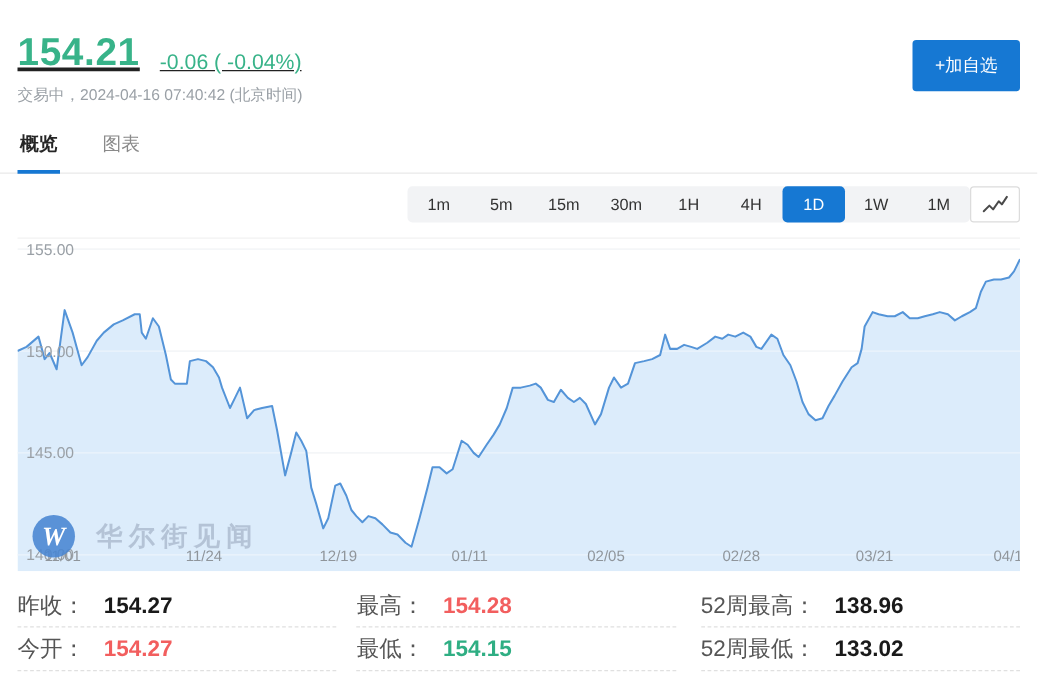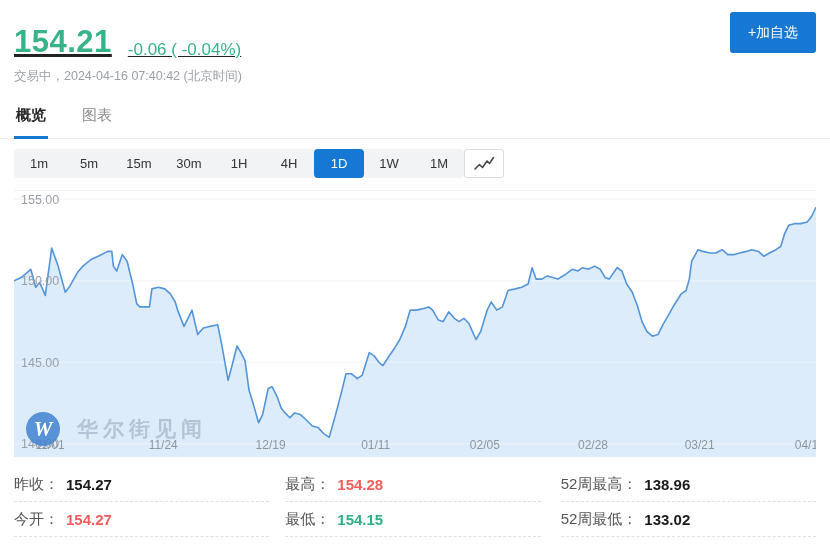--- a/index.html
+++ b/index.html
@@ -11,30 +11,30 @@
     font-family:"Liberation Sans","DejaVu Sans",sans-serif; color:var(--text-dark);}
   .page{position:relative; width:830px; height:556px;}
 
   
   header{position:relative; padding:14px 14px 0;}
   .title{font-size:17px; font-weight:500; color:#262626; letter-spacing:.2px;}
   .price-row{margin-top:10px; display:flex; align-items:flex-end;text-decoration:underline;}
   .price{font-size:31px; font-weight:700; color:var(--price-green); letter-spacing:.5px;}
   .change{font-size:17px; color:var(--price-green); margin-left:16px;}
   .status{margin-top:8px; font-size:12.5px; color:var(--text-gray);}
-  .add-btn{position:absolute; top:12px; right:14px; width:86px; height:41px;
+  .add-btn{position:absolute; top:32px; right:14px; width:86px; height:41px;
     background:var(--accent); color:#fff; font-size:14px; border:none; border-radius:3px; cursor:pointer;}
 
   
   .tabs{display:flex; gap:32px; padding:0 14px; margin-top:15px; border-bottom:1px solid #e9e9e9;align-items:center;}
   .tab{font-size:15px; color:#8a8a8a; padding:6px 2px 11px; cursor:pointer; border-bottom:3px solid transparent; margin-bottom:-1px;}
   .tab.active{color:#262626; font-weight:700; border-bottom-color:var(--accent);}
 
   
-  .toolbar{margin:10px 14px 0; display:flex; justify-content:flex-start; align-items:center;}
+  .toolbar{margin:10px 14px 0; display:flex; justify-content:flex-end; align-items:center;}
   .ranges{display:flex; background:#f2f3f5; border-radius:4px;}
   .range-btn{width:50px; height:29px; border:none; background:transparent; font-size:13px; color:#333;
     cursor:pointer; border-radius:4px;}
   .range-btn.selected{background:var(--accent); color:#fff;}
   .chart-type-btn{width:40px; height:29px; background:#fff; border:1px solid #dcdcdc; border-radius:3px;
     display:flex; align-items:center; justify-content:center; cursor:pointer;}
 
   
   .chart{position:relative; margin:12px 14px 0; height:266px; border-top:1px solid #f2f2f2;}
   .chart svg{display:block; width:802px; height:266px;}
@@ -44,23 +44,23 @@
   .wm-circle{width:34px; height:34px; border-radius:50%; background:rgba(72,133,210,.88);
     display:flex; align-items:center; justify-content:center;}
   .wm-w{color:#fff; font-family:"Liberation Serif","DejaVu Serif",serif; font-size:21px; font-weight:700; font-style:italic;}
   .wm-text{margin-left:17px; font-family:"Liberation Serif","DejaVu Serif",serif; font-size:21px;
     color:rgba(148,163,184,.55); letter-spacing:5px; font-weight:600;}
 
   
   .stats{margin:11px 14px 0; display:flex;}
   .stat-col{flex:1;}
   .stat-col.c1{margin-right:16px;} .stat-col.c2{margin-right:20px;}
-  .stat-row{display:flex; align-items:center; height:35px; border-bottom:1px dashed #e0e0e0; font-size:15px;}
+  .stat-row{display:flex; align-items:center; height:35px; border-bottom:1px dashed #e0e0e0; font-size:18px;}
   .stat-label{color:#555;}
-  .stat-value{font-weight:700; color:#1a1a1a; margin-left:7px;}
+  .stat-value{font-weight:700; color:#1a1a1a; margin-left:15px;}
   .stat-value.red{color:var(--value-red);text-align:center;}
   .stat-value.green{color:var(--value-green);}
 </style>
 </head>
 <body>
 
 <div class="page">
 
   <header>
     <div class="price-row">

